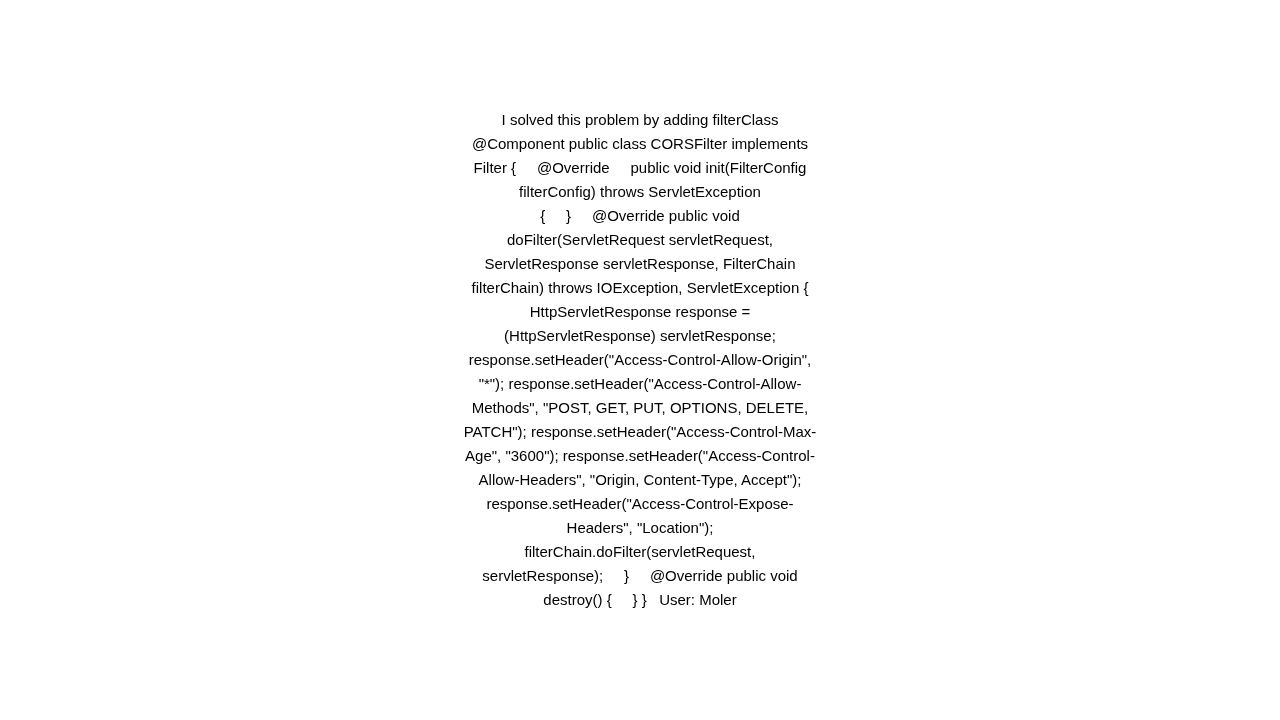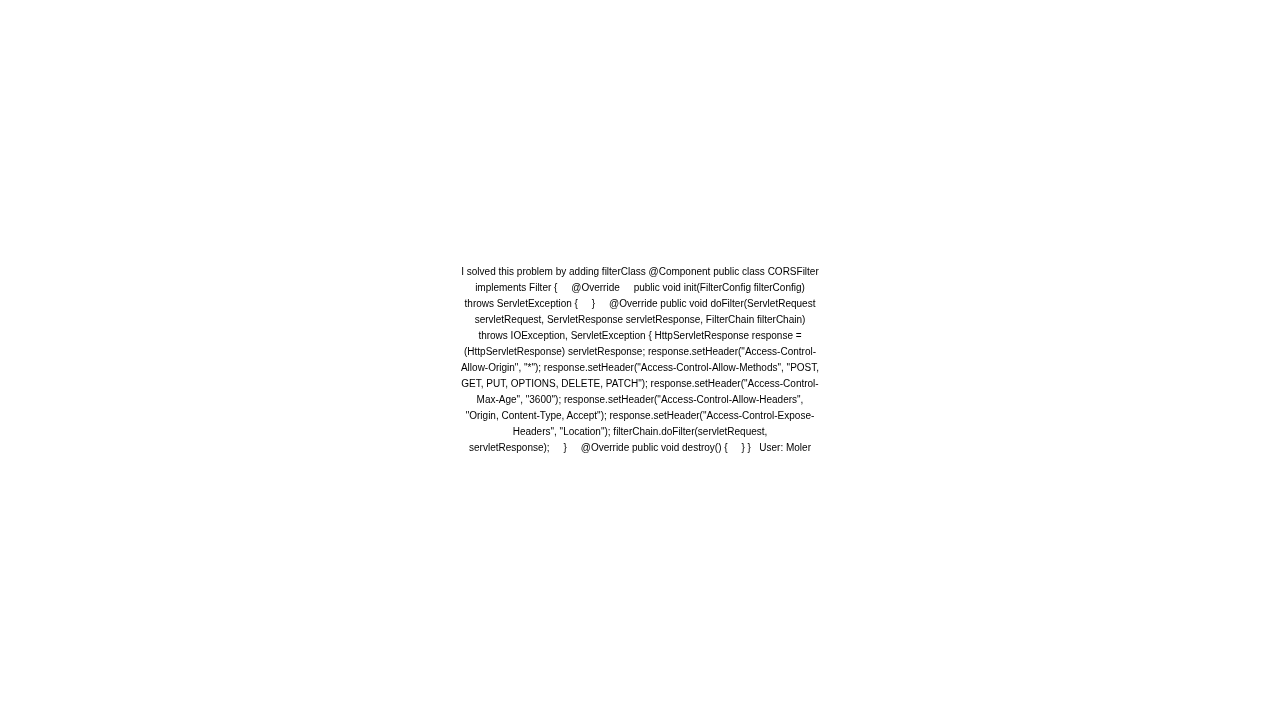--- a/index.html
+++ b/index.html
@@ -12,21 +12,21 @@
       height: 720px;
       background-color: #ffffff;
       display: flex;
       align-items: center;
       justify-content: center;
       font-family: Arial, sans-serif;
     }
     .content-block {
       width: 360px;
       text-align: center;
-      font-size: 10px;
+      font-size: 15px;
       line-height: 1.6;
       color: #000000;
     }
   </style>
 </head>
 <body>
 
 <div class="content-block">
   <p>
     I solved this problem by adding filterClass @Component public class CORSFilter implements Filter {&nbsp;&nbsp;&nbsp;&nbsp;&nbsp;@Override&nbsp;&nbsp;&nbsp;&nbsp;&nbsp;public void init(FilterConfig filterConfig) throws ServletException {&nbsp;&nbsp;&nbsp;&nbsp;&nbsp;}&nbsp;&nbsp;&nbsp;&nbsp;&nbsp;@Override public void doFilter(ServletRequest servletRequest, ServletResponse servletResponse, FilterChain filterChain) throws IOException, ServletException { HttpServletResponse response = (HttpServletResponse) servletResponse; response.setHeader("Access-Control-Allow-Origin", "*"); response.setHeader("Access-Control-Allow-Methods", "POST, GET, PUT, OPTIONS, DELETE, PATCH"); response.setHeader("Access-Control-Max-Age", "3600"); response.setHeader("Access-Control-Allow-Headers", "Origin, Content-Type, Accept"); response.setHeader("Access-Control-Expose-Headers", "Location"); filterChain.doFilter(servletRequest, servletResponse);&nbsp;&nbsp;&nbsp;&nbsp;&nbsp;}&nbsp;&nbsp;&nbsp;&nbsp;&nbsp;@Override public void destroy() {&nbsp;&nbsp;&nbsp;&nbsp;&nbsp;} }&nbsp;&nbsp;&nbsp;User: Moler

